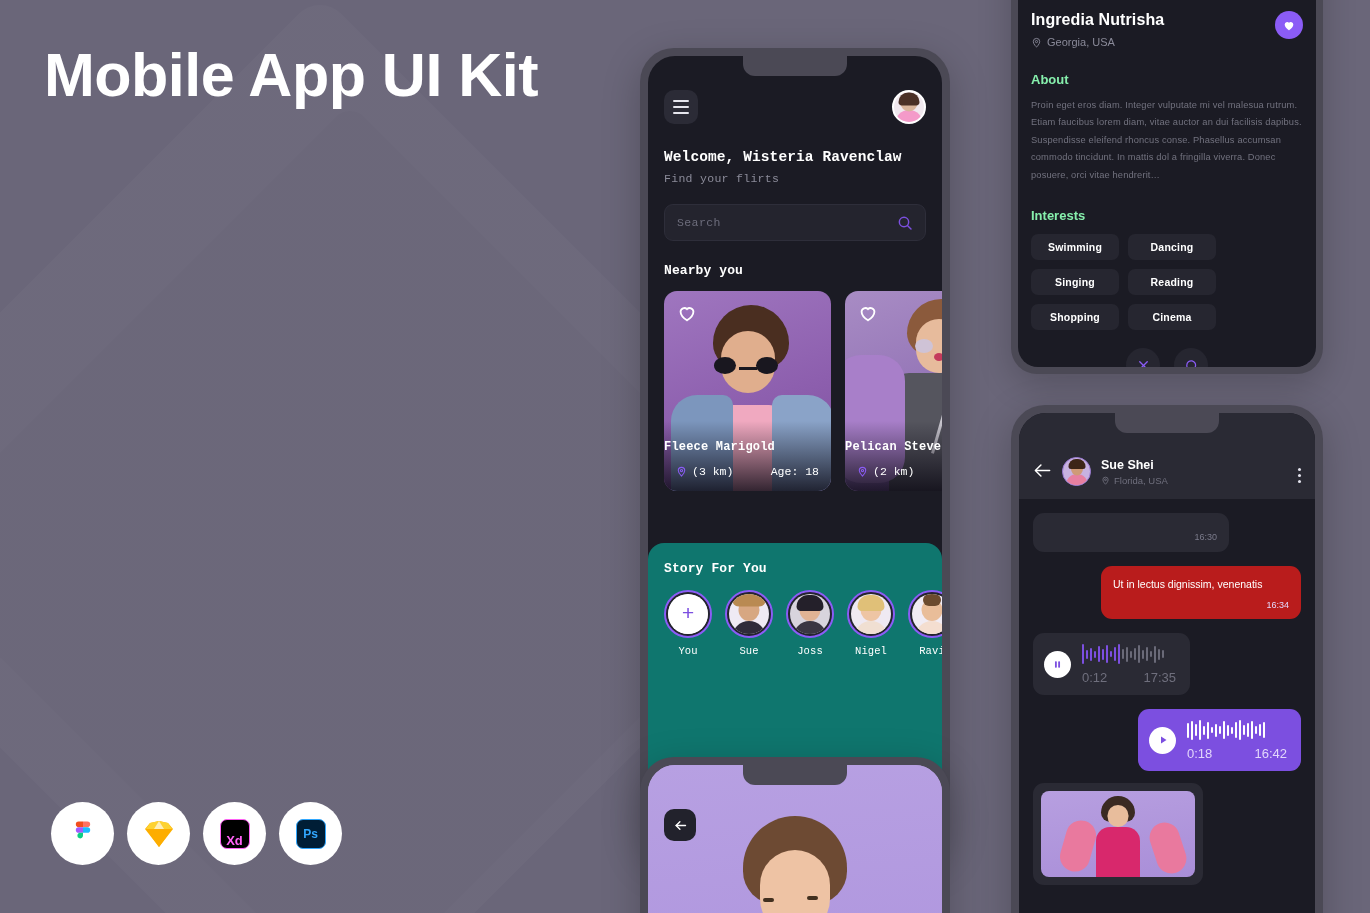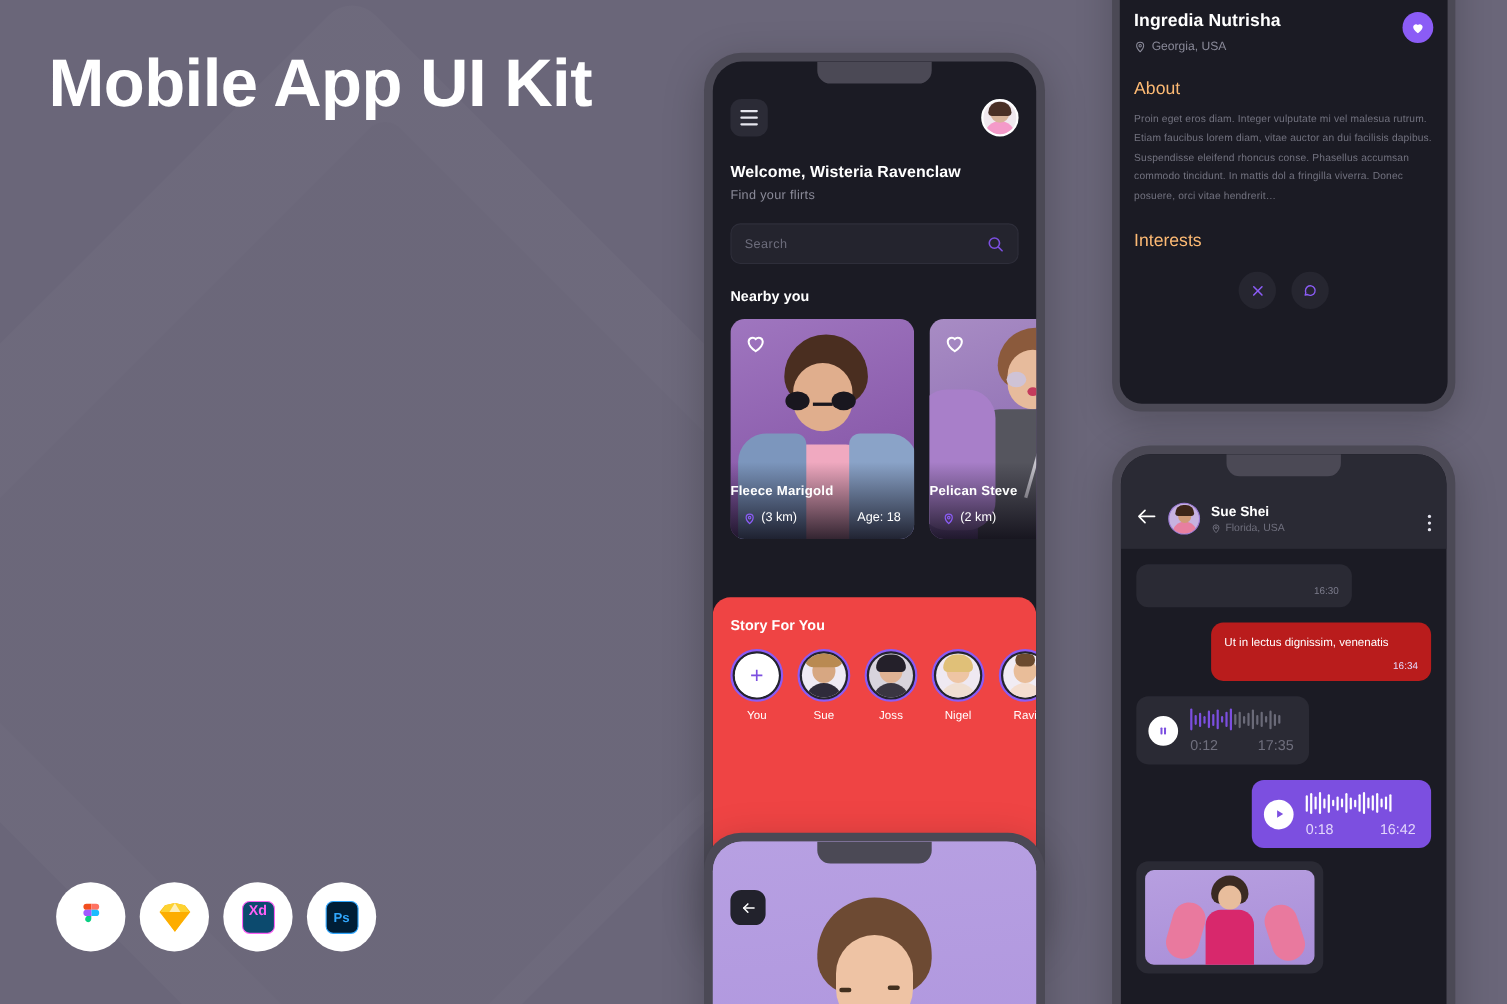--- a/index.html
+++ b/index.html
@@ -65,21 +65,21 @@
   }
   .notch {
     position: absolute; top: 0; left: 50%; transform: translateX(-50%);
     width: 104px; height: 20px;
     background: #4b4955;
     border-bottom-left-radius: 12px; border-bottom-right-radius: 12px;
     z-index: 40;
   }
 
   
-  #phone-home { left: 640px; top: 48px; width: 310px; height: 811px; }
+  #phone-home { left: 640px; top: 48px; width: 310px; height: 811px; font-family: Liberation Mono, monospace; }
   #phone-home .phone-screen { background: #1b1b24; }
 
   .p1-body { padding: 20px 16px 0 16px; position: relative; }
   .topbar { display: flex; align-items: center; justify-content: space-between; margin-top: 14px; }
   .burger {
     width: 34px; height: 34px; border-radius: 10px;
     background: #2b2b36;
     display: flex; flex-direction: column; align-items: center; justify-content: center; gap: 4px;
   }
   .burger i { display: block; width: 16px; height: 2px; background: #e6e6ee; border-radius: 2px; }
@@ -132,21 +132,21 @@
   .ncard .age { color: #ffffff; font-size: 11.5px; white-space: nowrap; }
 
   
   .ph-a { background: linear-gradient(160deg, #9f76bf 0%, #8d5fae 55%, #7c4f9c 100%); }
   .ph-b { background: linear-gradient(160deg, #a88cc4 0%, #9070b4 60%, #7d58a2 100%); }
   .ph-sil { position:absolute; }
 
   
   .story-panel {
     position: absolute; left: 0; right: 0; bottom: 56px; top: 487px;
-    background: #ef4444; border-top-left-radius: 16px; border-top-right-radius: 16px;
+    background: #0f766e; border-top-left-radius: 16px; border-top-right-radius: 16px;
     padding: 18px 0 0 16px; overflow: hidden;
   }
   .stories { display: flex; gap: 13px; margin-top: 14px; }
   .story { width: 48px; text-align: center; }
   .st-ring {
     width: 48px; height: 48px; border-radius: 50%;
     border: 2px solid #8b5cf6; padding: 2px; background: #24242e;
   }
   .st-in {
     width: 100%; height: 100%; border-radius: 50%; overflow: hidden; position: relative;
@@ -193,21 +193,21 @@
     width: 100%; height: 100%; background: #1b1b24; border-radius: 20px;
     padding: 70px 13px 14px 13px; position: relative; overflow: hidden;
   }
   .pc-head { display: flex; align-items: flex-start; justify-content: space-between; }
   .pc-name { color: #ffffff; font-size: 16px; font-weight: bold; letter-spacing: 0.1px; }
   .pc-loc { color: #8a8a99; font-size: 11px; margin-top: 7px; display: flex; align-items: center; gap: 5px; }
   .heart-pill {
     width: 28px; height: 28px; border-radius: 50%; background: #8b5cf6;
     display: flex; align-items: center; justify-content: center; flex-shrink: 0;
   }
-  .pc-h3 { color: #fdba74; font-size: 16px; font-weight: normal; margin-top: 24px; }
+  .pc-h3 { color: #86efac; font-size: 13px; font-weight: bold; margin-top: 24px; }
   .pc-about { color: #72727f; font-size: 9.3px; line-height: 1.88; margin-top: 10px; letter-spacing: 0.15px; }
   .chips { display: flex; flex-wrap: wrap; gap: 9px; margin-top: 11px; }
   .chip {
     width: 88px; height: 26px; border-radius: 7px; background: #262630;
     color: #ffffff; font-size: 10.5px; font-weight: bold;
     display: flex; align-items: center; justify-content: center; letter-spacing: 0.2px;
   }
   .pc-actions { display: flex; gap: 14px; justify-content: center; margin-top: 18px; }
   .circ-btn {
     width: 34px; height: 34px; border-radius: 50%; background: #262630;
@@ -294,21 +294,21 @@
   </div>
   <div class="logo-circle">
     <svg width="32" height="30" viewBox="0 0 32 30">
       <path d="M7 4 L16 2 L25 4 L30 10 L16 28 L2 10 Z" fill="#fdb300"></path>
       <path d="M7 4 L16 2 L25 4 L29 10 L3 10 Z" fill="#fdd231"></path>
       <path d="M3 10 L16 28 L29 10 Z" fill="#fdad00"></path>
       <path d="M11 10 L16 2 L21 10 Z" fill="#feeeb7"></path>
     </svg>
   </div>
   <div class="logo-circle">
-    <div style="width:30px;height:30px;border-radius:7px;background:#0c4a6e;border:1.5px solid #ff61f6;display:flex;align-items:flex-start;justify-content:center;">
+    <div style="width:30px;height:30px;border-radius:7px;background:#000000;border:1.5px solid #ff61f6;display:flex;align-items:flex-end;justify-content:center;">
       <span style="color:#ff61f6;font-size:13px;font-weight:bold;font-family:'Liberation Sans',sans-serif;">Xd</span>
     </div>
   </div>
   <div class="logo-circle">
     <div style="width:30px;height:30px;border-radius:7px;background:#001e36;border:1.5px solid #31a8ff;display:flex;align-items:center;justify-content:center;">
       <span style="color:#31a8ff;font-size:12px;font-weight:bold;font-family:'Liberation Sans',sans-serif;">Ps</span>
     </div>
   </div>
 </div>
 
@@ -538,20 +538,28 @@
         <svg width="14" height="14" viewBox="0 0 24 24" fill="#ffffff">
           <path d="M12 21s-7.4-4.9-7.4-10A4.4 4.4 0 0 1 12 8.2 4.4 4.4 0 0 1 19.4 11c0 5.1-7.4 10-7.4 10z"></path>
         </svg>
       </div>
     </div>
 
     <div class="pc-h3">About</div>
     <div class="pc-about">Proin eget eros diam. Integer vulputate mi vel malesua rutrum. Etiam faucibus lorem diam, vitae auctor an dui facilisis dapibus. Suspendisse eleifend rhoncus conse. Phasellus accumsan commodo tincidunt. In mattis dol a fringilla viverra. Donec posuere, orci vitae hendrerit…</div>
 
     <div class="pc-h3">Interests</div>
+    <div class="chips">
+      <div class="chip">Swimming</div>
+      <div class="chip">Dancing</div>
+      <div class="chip">Singing</div>
+      <div class="chip">Reading</div>
+      <div class="chip">Shopping</div>
+      <div class="chip">Cinema</div>
+    </div>
 
     <div class="pc-actions">
       <div class="circ-btn">
         <svg width="15" height="15" viewBox="0 0 24 24" fill="none" stroke="#8b5cf6" stroke-width="2.2">
           <line x1="6" y1="6" x2="18" y2="18" stroke-linecap="round"></line>
           <line x1="18" y1="6" x2="6" y2="18" stroke-linecap="round"></line>
         </svg>
       </div>
       <div class="circ-btn">
         <svg width="15" height="15" viewBox="0 0 24 24" fill="none" stroke="#8b5cf6" stroke-width="2">

